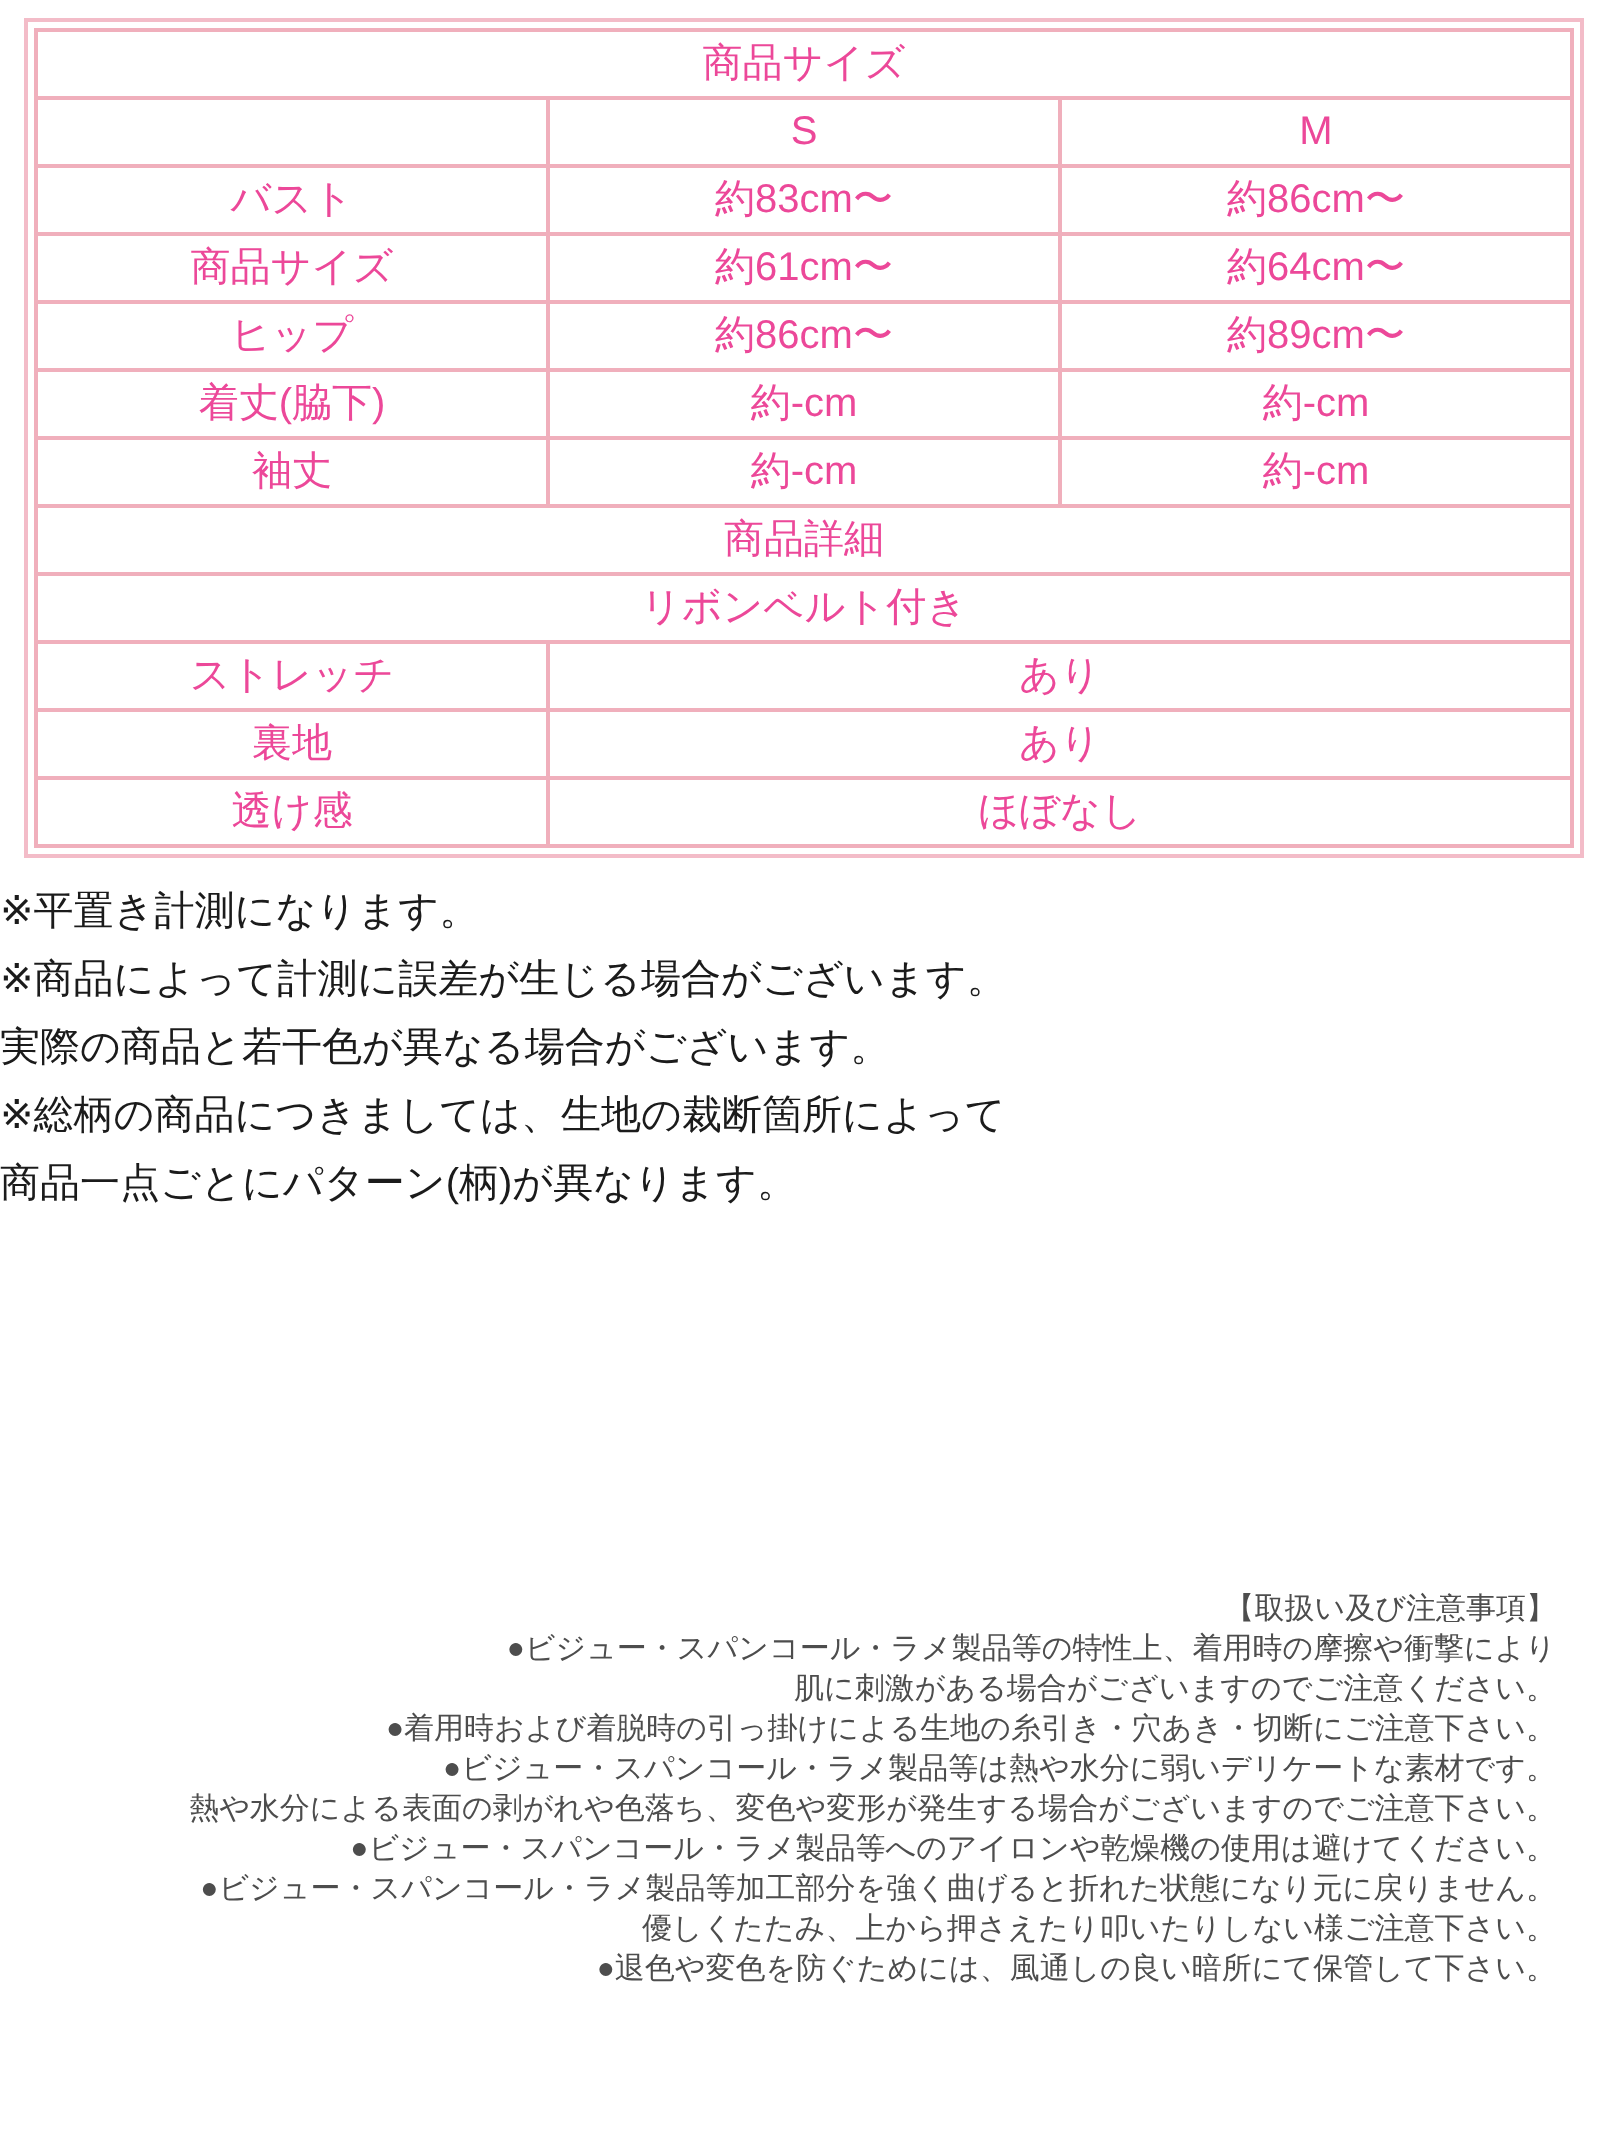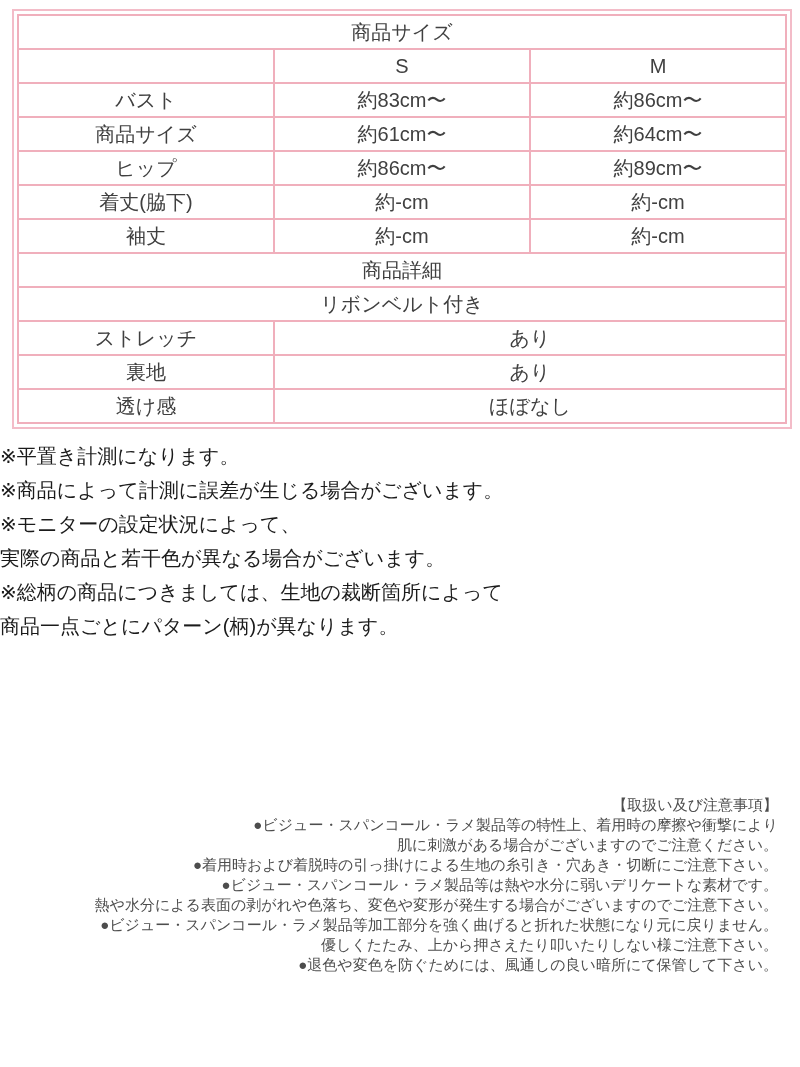--- a/index.html
+++ b/index.html
@@ -18,21 +18,21 @@
 
   
   table.size-table {
     border-collapse: collapse;
     table-layout: fixed;
     width: 770px;
     margin: 14px 0 0 17px;
     outline: 2px solid #f3bcc8;        
     outline-offset: 3px;
     font-size: 20px;
-    color: #404040;
+    color: #ec4899;
   }
   table.size-table td {
     border: 2px solid #f0afbc;
     text-align: center;
     vertical-align: middle;
     height: 34px;
     padding: 1px 4px;
     background: #ffffff;
     line-height: 1.2;
   }
@@ -118,31 +118,31 @@
       <tr>
         <td class="c1">透け感</td>
         <td colspan="2">ほぼなし</td>
       </tr>
     </tbody>
   </table>
 
   <div class="notes">
     <div>※平置き計測になります。</div>
     <div>※商品によって計測に誤差が生じる場合がございます。</div>
-    <div>※モニターの設定状況によって、</div>
     <div>実際の商品と若干色が異なる場合がございます。</div>
     <div>※総柄の商品につきましては、生地の裁断箇所によって</div>
     <div>商品一点ごとにパターン(柄)が異なります。</div>
   </div>
 
   <div class="care">
     <div>【取扱い及び注意事項】</div>
     <div>●ビジュー・スパンコール・ラメ製品等の特性上、着用時の摩擦や衝撃により</div>
     <div>肌に刺激がある場合がございますのでご注意ください。</div>
     <div>●着用時および着脱時の引っ掛けによる生地の糸引き・穴あき・切断にご注意下さい。</div>
     <div>●ビジュー・スパンコール・ラメ製品等は熱や水分に弱いデリケートな素材です。</div>
     <div>熱や水分による表面の剥がれや色落ち、変色や変形が発生する場合がございますのでご注意下さい。</div>
+    <div>●ビジュー・スパンコール・ラメ製品等へのアイロンや乾燥機の使用は避けてください。</div>
     <div>●ビジュー・スパンコール・ラメ製品等加工部分を強く曲げると折れた状態になり元に戻りません。</div>
     <div>優しくたたみ、上から押さえたり叩いたりしない様ご注意下さい。</div>
     <div>●退色や変色を防ぐためには、風通しの良い暗所にて保管して下さい。</div>
   </div>
 
 </div>
 
 </body></html>

